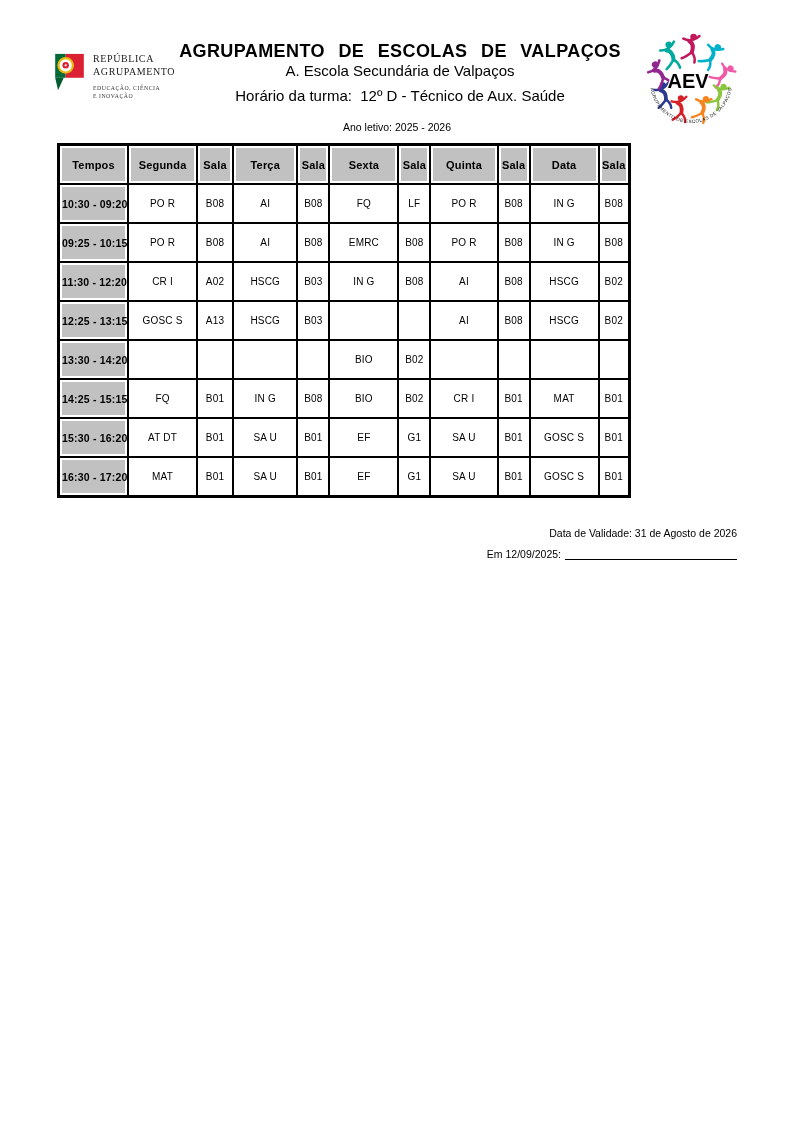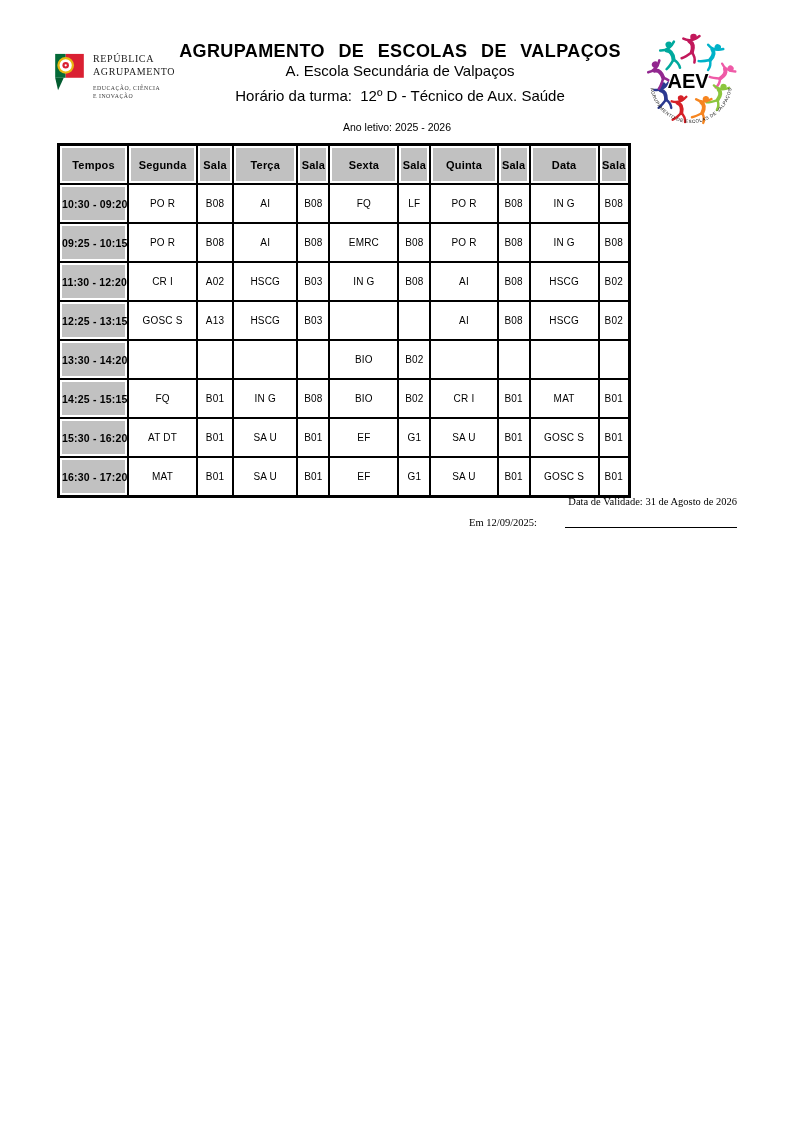--- a/index.html
+++ b/index.html
@@ -25,22 +25,22 @@
              table-layout:fixed;background:#fff;border:3px solid #000;}
   .timetable th,.timetable td{border:2px solid #000;height:37px;padding:0 2px;
              text-align:center;vertical-align:middle;overflow:hidden;white-space:nowrap;}
   .timetable thead th{background:#c1c1c1;box-shadow:inset 0 0 0 2px #fff;
              font-size:11px;font-weight:bold;letter-spacing:0.2px;}
   .timetable tbody th{background:#c1c1c1;box-shadow:inset 0 0 0 2px #fff;
              font-size:10.5px;font-weight:bold;letter-spacing:0.2px;}
   .timetable tbody td{font-size:10px;letter-spacing:0.2px;}
 
   
-  .doc-footer{position:absolute;left:57px;top:496px;width:680px;text-align:right;font-size:10.5px;font-family:Liberation Serif, serif;}
-  .em-line{margin-top:8px;display:flex;justify-content:flex-end;align-items:flex-end;gap:24px;}
+  .doc-footer{position:absolute;left:57px;top:527px;width:680px;text-align:right;font-size:10.5px;}
+  .em-line{margin-top:8px;display:flex;justify-content:flex-end;align-items:flex-end;}
   .sig-line{display:inline-block;width:172px;height:12px;border-bottom:1.3px solid #000;margin-left:4px;}
 </style>
 </head>
 <body>
 
 <div class="page">
 
   <div class="gov-logo">
     <svg width="33" height="42" viewBox="0 0 34 44">
       <path d="M2,2 H13 V27 H2 Z" fill="#046a38"></path>

